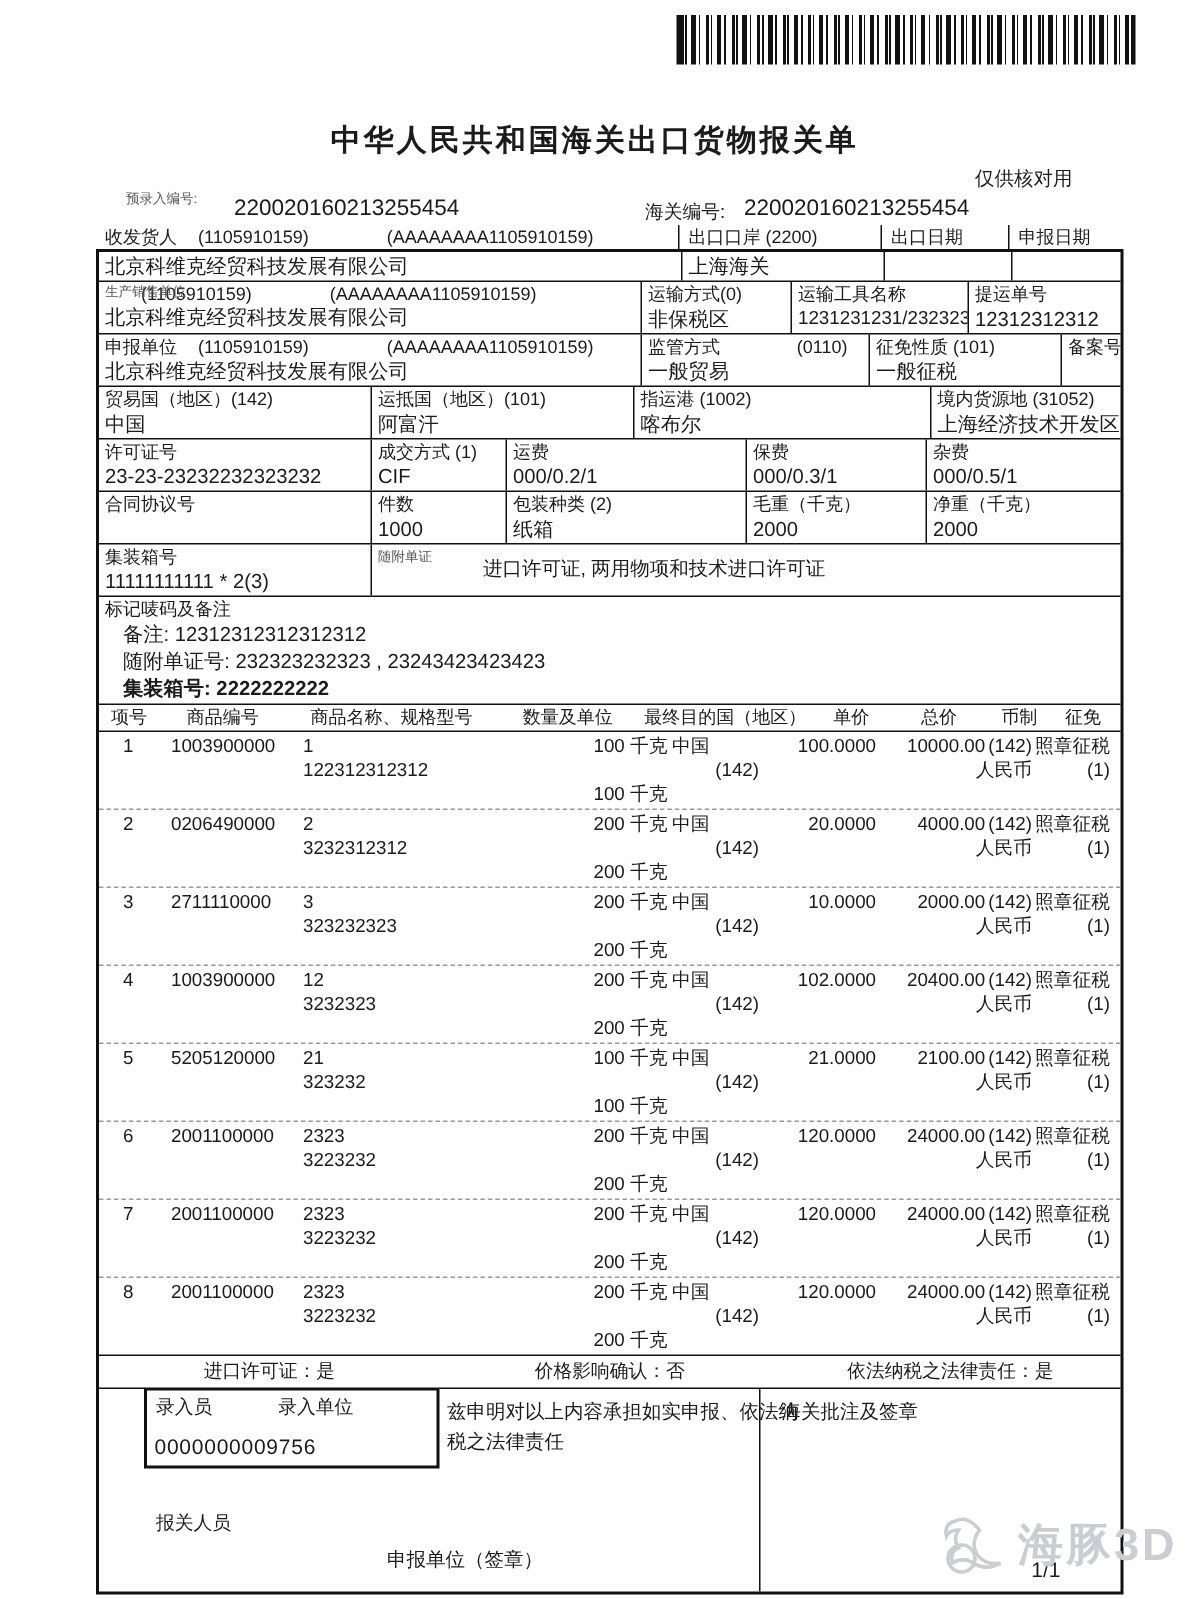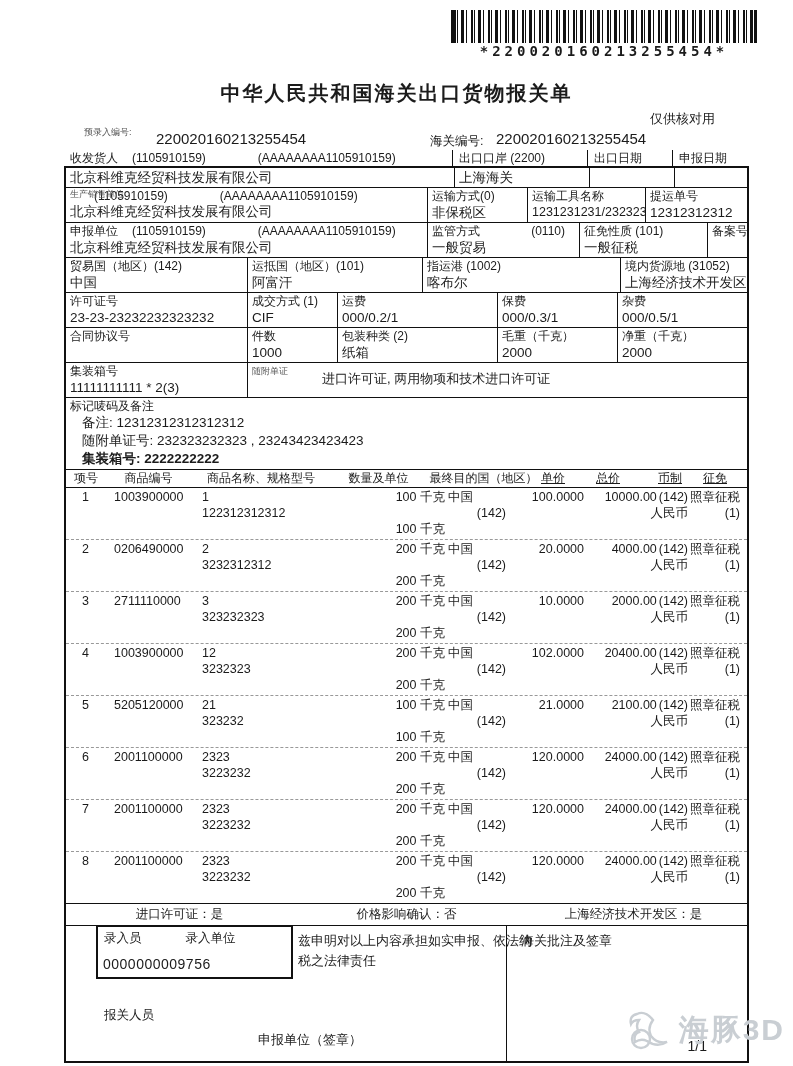--- a/index.html
+++ b/index.html
@@ -44,21 +44,21 @@
   .lbl-split{display:flex;justify-content:space-between;padding-right:10px;}
   .attached-flex{display:flex;align-items:flex-start;}
   .attached-flex .tiny{font-size:9px;color:#555;margin-top:1px;}
   .attached-flex .aval{font-size:13px;margin-left:34px;margin-top:6px;white-space:nowrap;}
   .remarks-line{font-size:13.5px;line-height:18px;padding-left:12px;white-space:nowrap;}
   .remarks-line.bold{font-weight:bold;}
   
   .items-header{display:grid;grid-template-columns:40px 85px 140px 95px 115px 55px 62px 45px 40px;
     border-bottom:1px solid #111;font-size:12px;min-height:17px;align-items:center;}
   .items-header span{text-align:center;white-space:nowrap;overflow:visible;}
-  .items-header span:nth-child(n+6){text-align:left;padding-right:2px;text-decoration:underline;}
+  .items-header span:nth-child(n+6){text-align:center;padding-right:2px;}
   .items-body{border-bottom:1px solid #111;min-height:408px;}
   .item-row{display:grid;grid-template-columns:40px 90px 144px 170px 74px 104px 55px;
     min-height:50px;font-size:12.5px;line-height:16px;padding-top:1px;}
   .item-row+.item-row{border-top:1px dashed #999;}
   .item-row .no{padding-left:16px;}
   .item-row .code{padding-left:8px;}
   .item-row .namecol{padding-left:6px;}
   .qc{display:block;}
   .qc .l{display:grid;grid-template-columns:105px 1fr;}
   .qc .qty,.qc .qty2{text-align:right;white-space:nowrap;}
@@ -90,21 +90,20 @@
   .wm-text{font-size:30px;font-weight:bold;color:#c9ced3;letter-spacing:2px;font-family:"Liberation Sans",sans-serif;}
   .page-no{position:absolute;top:1038px;right:86px;font-size:14px;}
 </style>
 </head>
 <body>
 
 <div class="page">
 
   <div class="barcode-wrap">
     <div class="barcode-bars"></div>
-    <div class="barcode-text">*220020160213255454*</div>
   </div>
 
   <h1 class="title">中华人民共和国海关出口货物报关单</h1>
   <div class="check-note">仅供核对用</div>
 
   <div class="pre-entry-row">
     <span class="pre-label">预录入编号:</span>
     <span class="pre-value">220020160213255454</span>
     <span class="customs-label">海关编号:</span>
     <span class="customs-value">220020160213255454</span>
@@ -530,21 +529,21 @@
       <div class="levy">
         <div class="lv">照章征税</div>
         <div class="lc">(1)</div>
       </div>
     </div>
   </div>
 
     <div class="confirm">
       <div><span>进口许可证：</span><span>是</span></div>
       <div><span>价格影响确认：</span><span>否</span></div>
-      <div><span>上海经济技术开发区：</span><span>是</span></div>
+      <div><span>依法纳税之法律责任：</span><span>是</span></div>
     </div>
 
     <div class="bottom-block">
       <div class="bottom-left">
         <div class="entry-box">
           <div class="entry-labels">
             <span>录入员</span>
             <span>录入单位</span>
           </div>
           <div class="entry-no">0000000009756</div>

